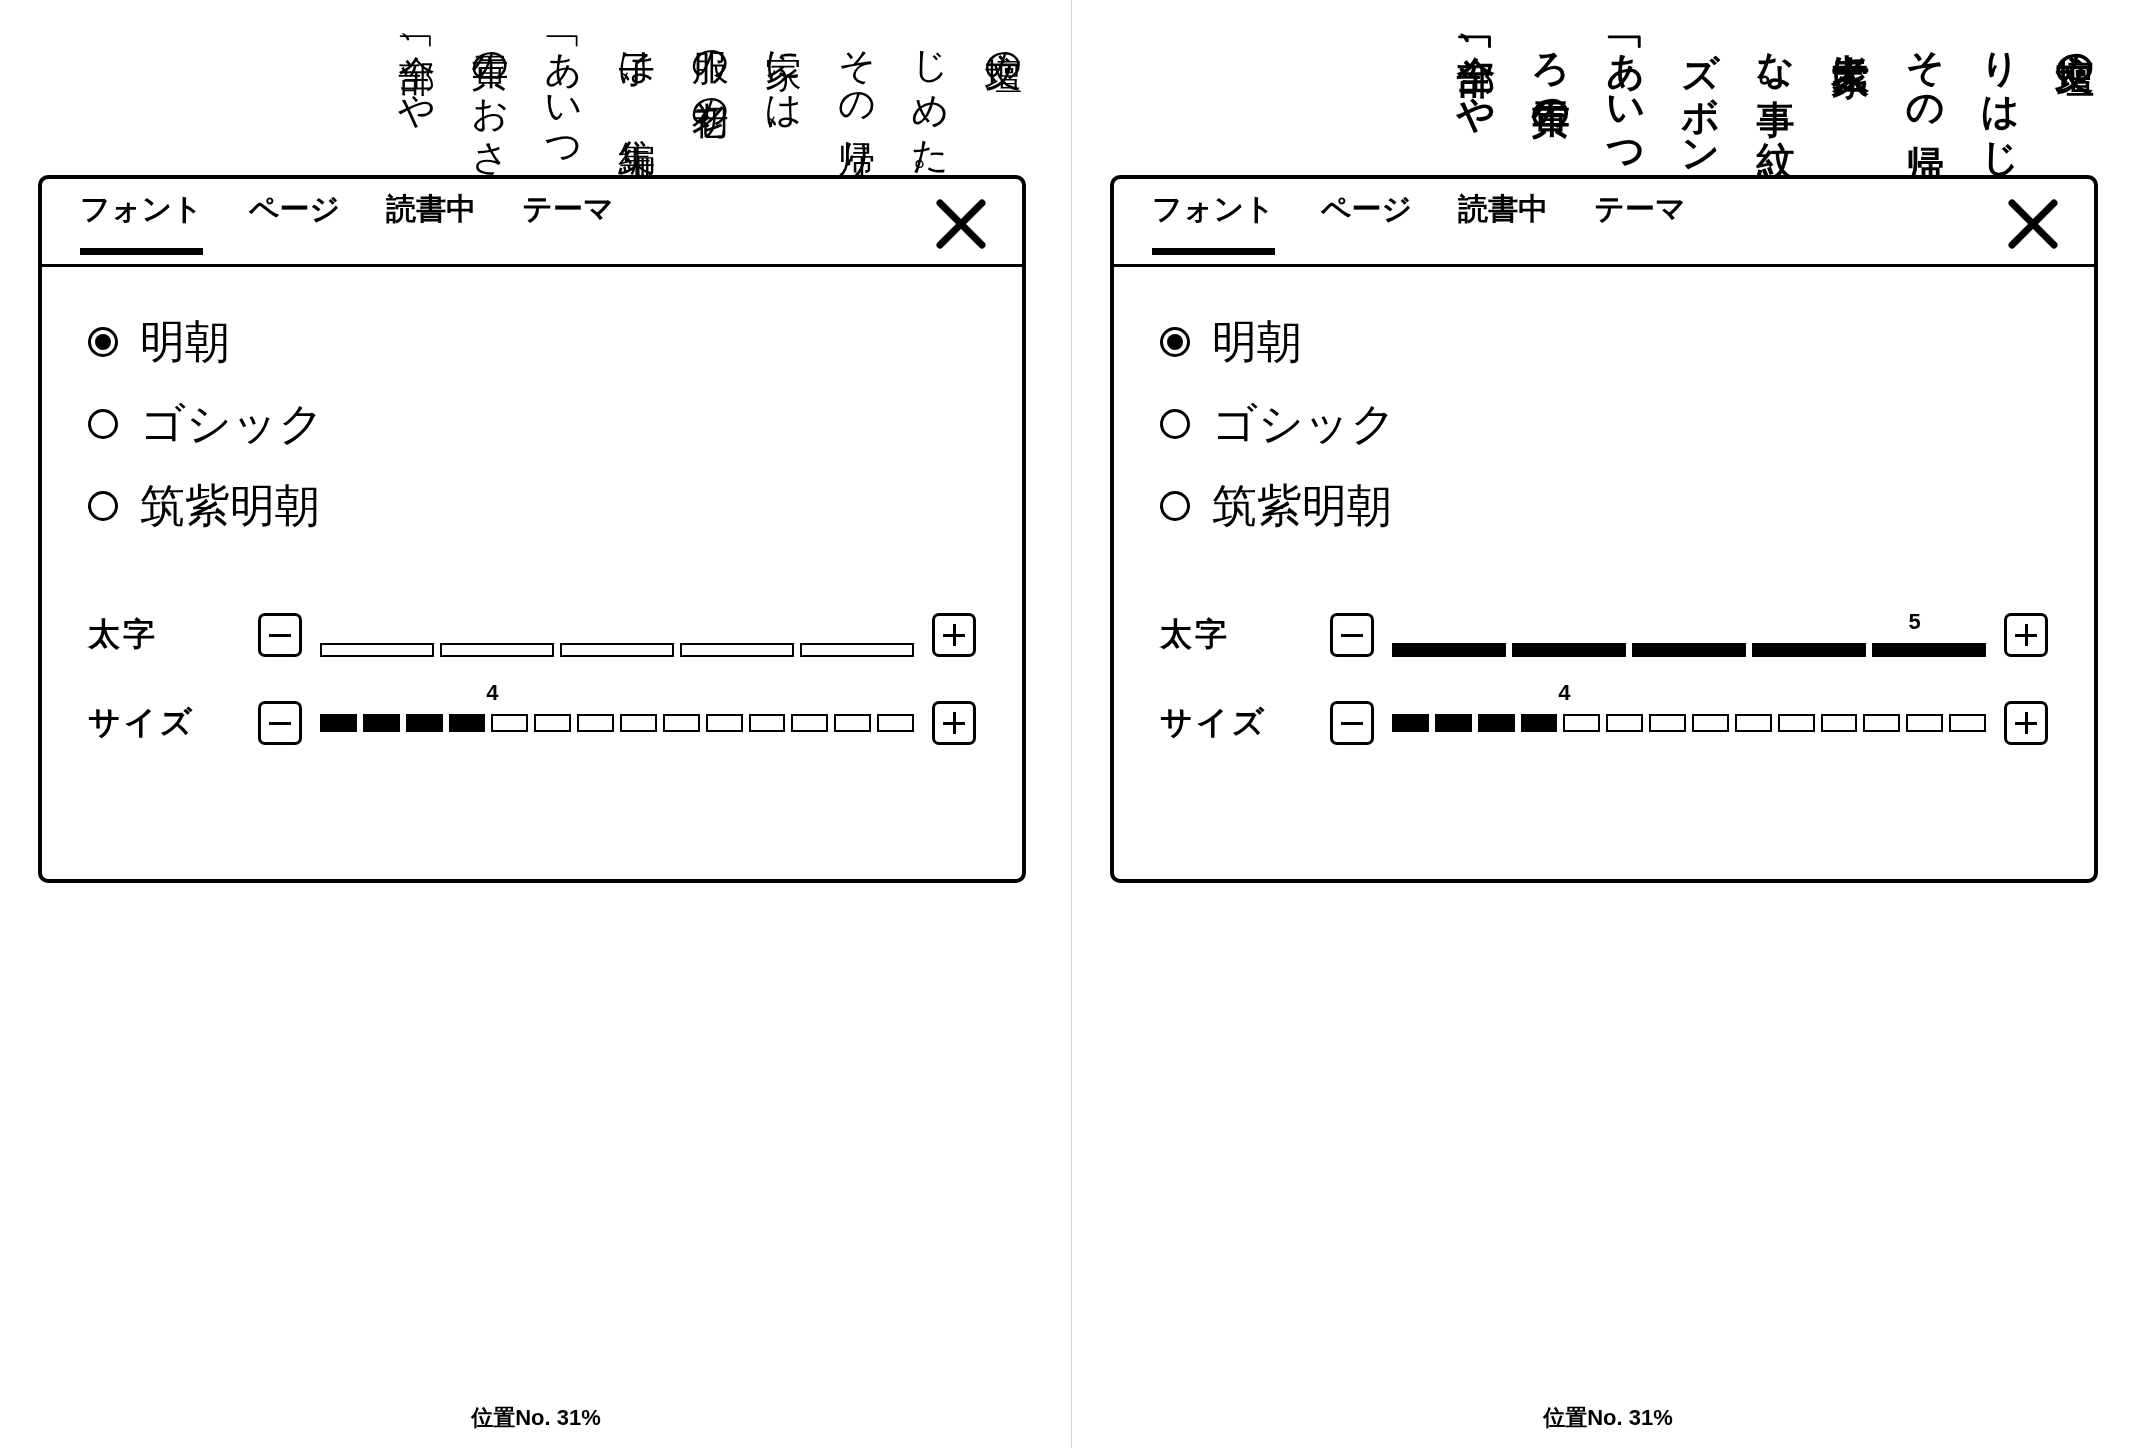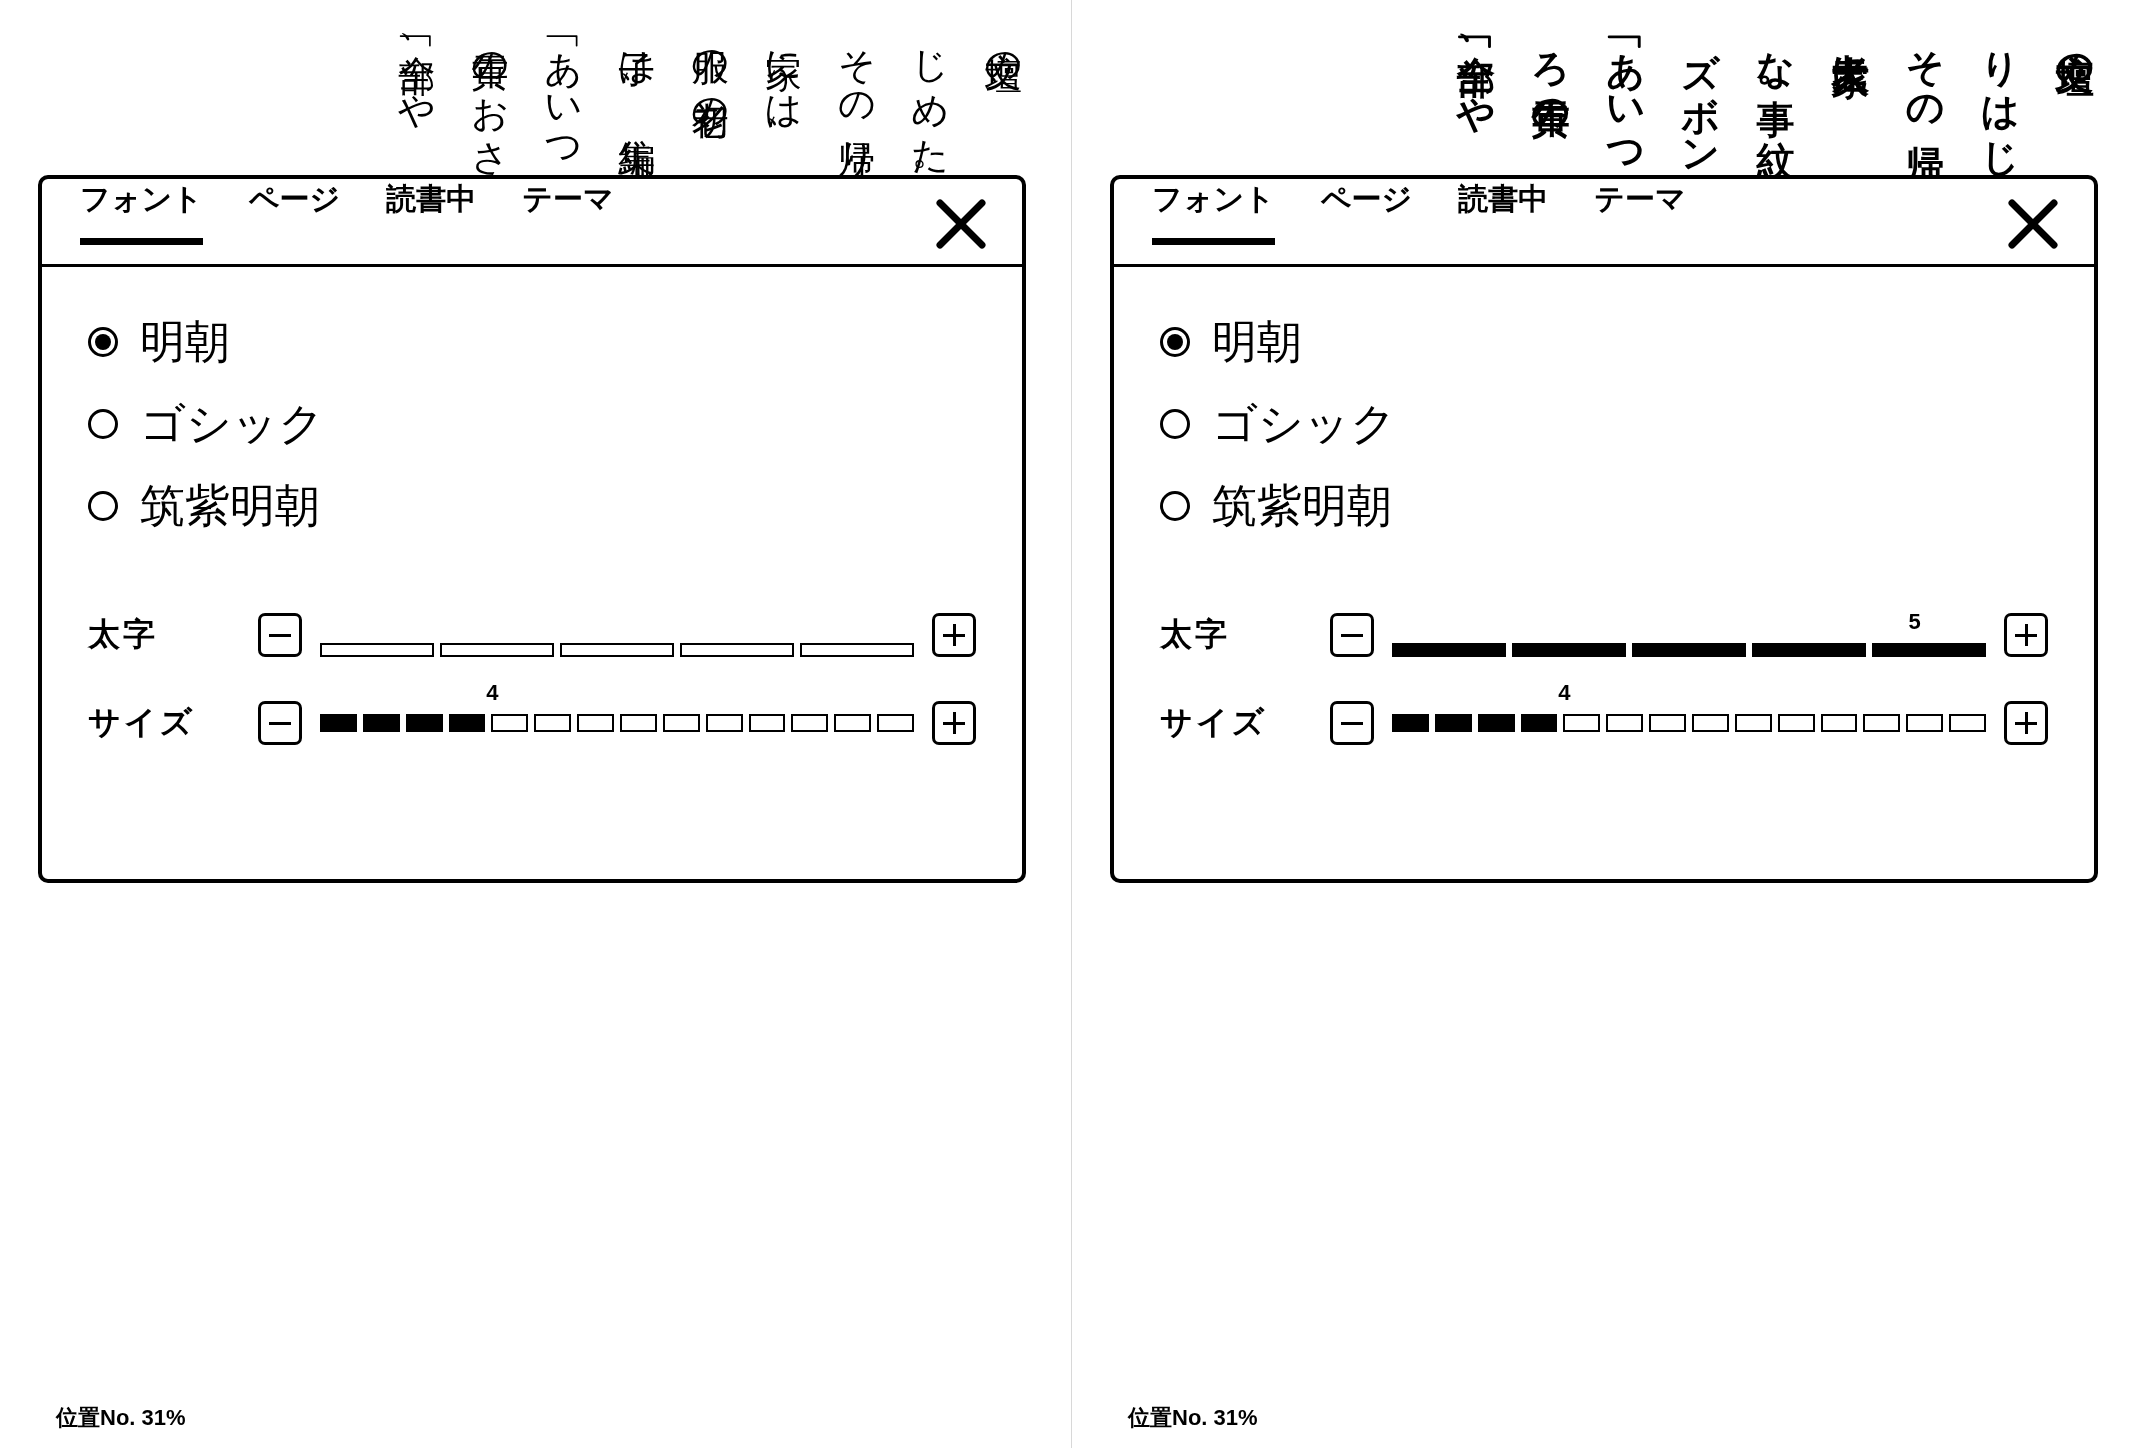--- a/index.html
+++ b/index.html
@@ -75,21 +75,21 @@
 
   
   .footer {
     position: absolute;
     left: 0;
     bottom: 0;
     width: 1072px;
     height: 60px;
     display: flex;
     align-items: center;
-    justify-content: flex-start;
+    justify-content: center;
     padding: 0 56px;
     box-sizing: border-box;
     font-size: 22px;
     font-weight: bold;
     background: #ffffff;
   }
 
   
   .dialog {
     position: absolute;
@@ -104,21 +104,21 @@
     overflow: hidden;
   }
   .dialog-header {
     position: relative;
     height: 88px;
     border-bottom: 3px solid #000000;
     box-sizing: border-box;
   }
   .tabs {
     display: flex;
-    align-items: flex-start;
+    align-items: center;
     height: 100%;
     padding-left: 38px;
     box-sizing: border-box;
     font-family: Liberation Mono, monospace;
   }
   .tab {
     font-size: 30px;
     font-weight: bold;
     padding: 0 0 18px 0;
     margin-right: 46px;

